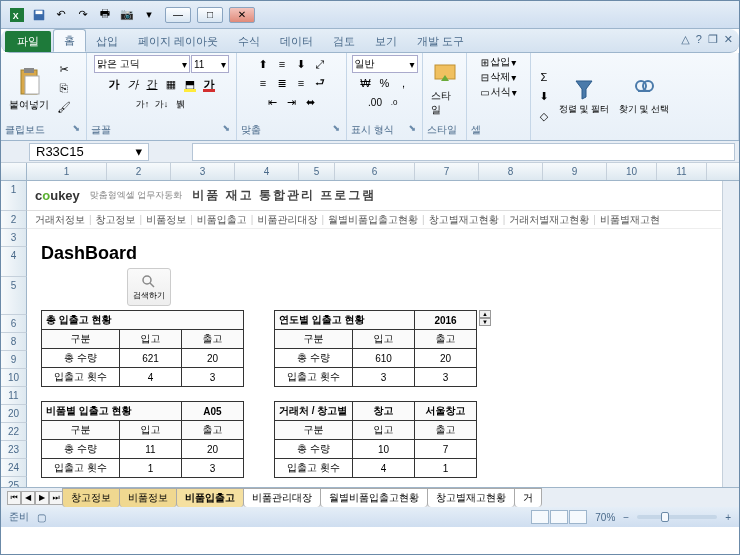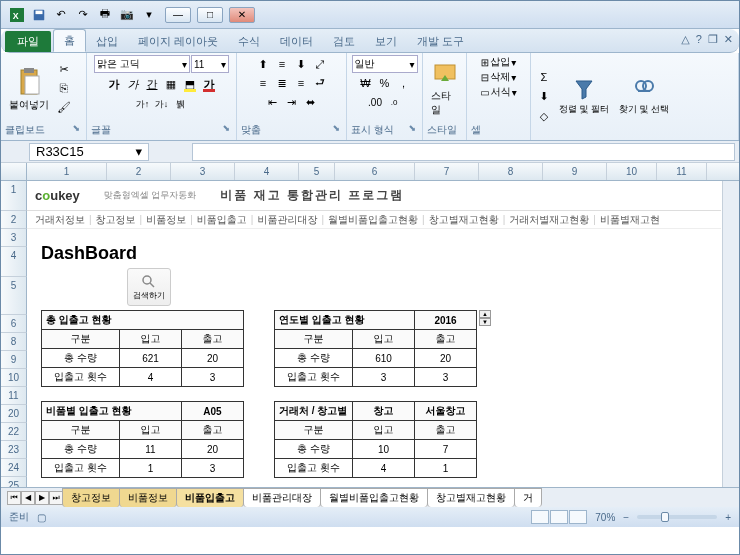--- a/index.html
+++ b/index.html
@@ -32,21 +32,21 @@
 .namebox { width: 120px; background: #fff; border: 1px solid #b5c5d6; margin-left: 28px; padding: 1px 6px; font-size: 13px; height: 18px; display: flex; align-items: center; justify-content: space-between; }
 .fx-label { margin-left: 30px; font-style: italic; color: #555; margin-top: 44px; }
 .formula-bar { flex: 1; background: #fff; border: 1px solid #b5c5d6; margin: 0 4px; height: 18px; }
 .sheet-area { position: relative; height: 324px; overflow: hidden; background: #fff; }
 .col-headers { display: flex; height: 18px; background: linear-gradient(#f7fafc,#dde8f0); border-bottom: 1px solid #9fb5c9; }
 .corner { width: 26px; border-right: 1px solid #9fb5c9; }
 .ch { border-right: 1px solid #c5d0db; text-align: center; font-size: 10px; color: #4a6a8a; line-height: 18px; }
 .row-headers { position: absolute; left: 0; top: 18px; width: 26px; }
 .rh { height: 18px; background: linear-gradient(90deg,#f7fafc,#dde8f0); border-bottom: 1px solid #c5d0db; border-right: 1px solid #9fb5c9; text-align: center; font-size: 10px; color: #4a6a8a; line-height: 18px; }
 .content { position: absolute; left: 26px; top: 18px; right: 18px; }
-.app-header { height: 30px; display: flex; align-items: center; padding: 0 8px; gap: 24px; border-bottom: 1px solid #ddd; }
+.app-header { height: 30px; display: flex; align-items: center; padding: 0 8px; gap: 10px; border-bottom: 1px solid #ddd; }
 .brand { font-weight: bold; font-size: 13px; color: #333; }
 .brand .o { color: #5bb030; }
 .brand-sub { font-size: 9px; color: #888; }
 .app-title { font-size: 12px; font-weight: bold; color: #444; letter-spacing: 2px; }
 .go-btn { margin-left: auto; background: #1a8030; color: #fff; padding: 3px 8px; border-radius: 2px; font-size: 10px; display: flex; align-items: center; gap: 4px; }
 .go-circle { width: 14px; height: 14px; background: #fff; color: #1a8030; border-radius: 50%; font-size: 8px; font-weight: bold; display: flex; align-items: center; justify-content: center; }
 .nav-links { height: 18px; display: flex; align-items: center; gap: 4px; padding: 0 8px; font-size: 10px; color: #555; border-bottom: 1px solid #eee; }
 .nav-link { cursor: pointer; }
 .nav-sep { color: #ccc; }
 .dash-title { font-size: 18px; font-weight: bold; padding: 8px 14px 4px; }

